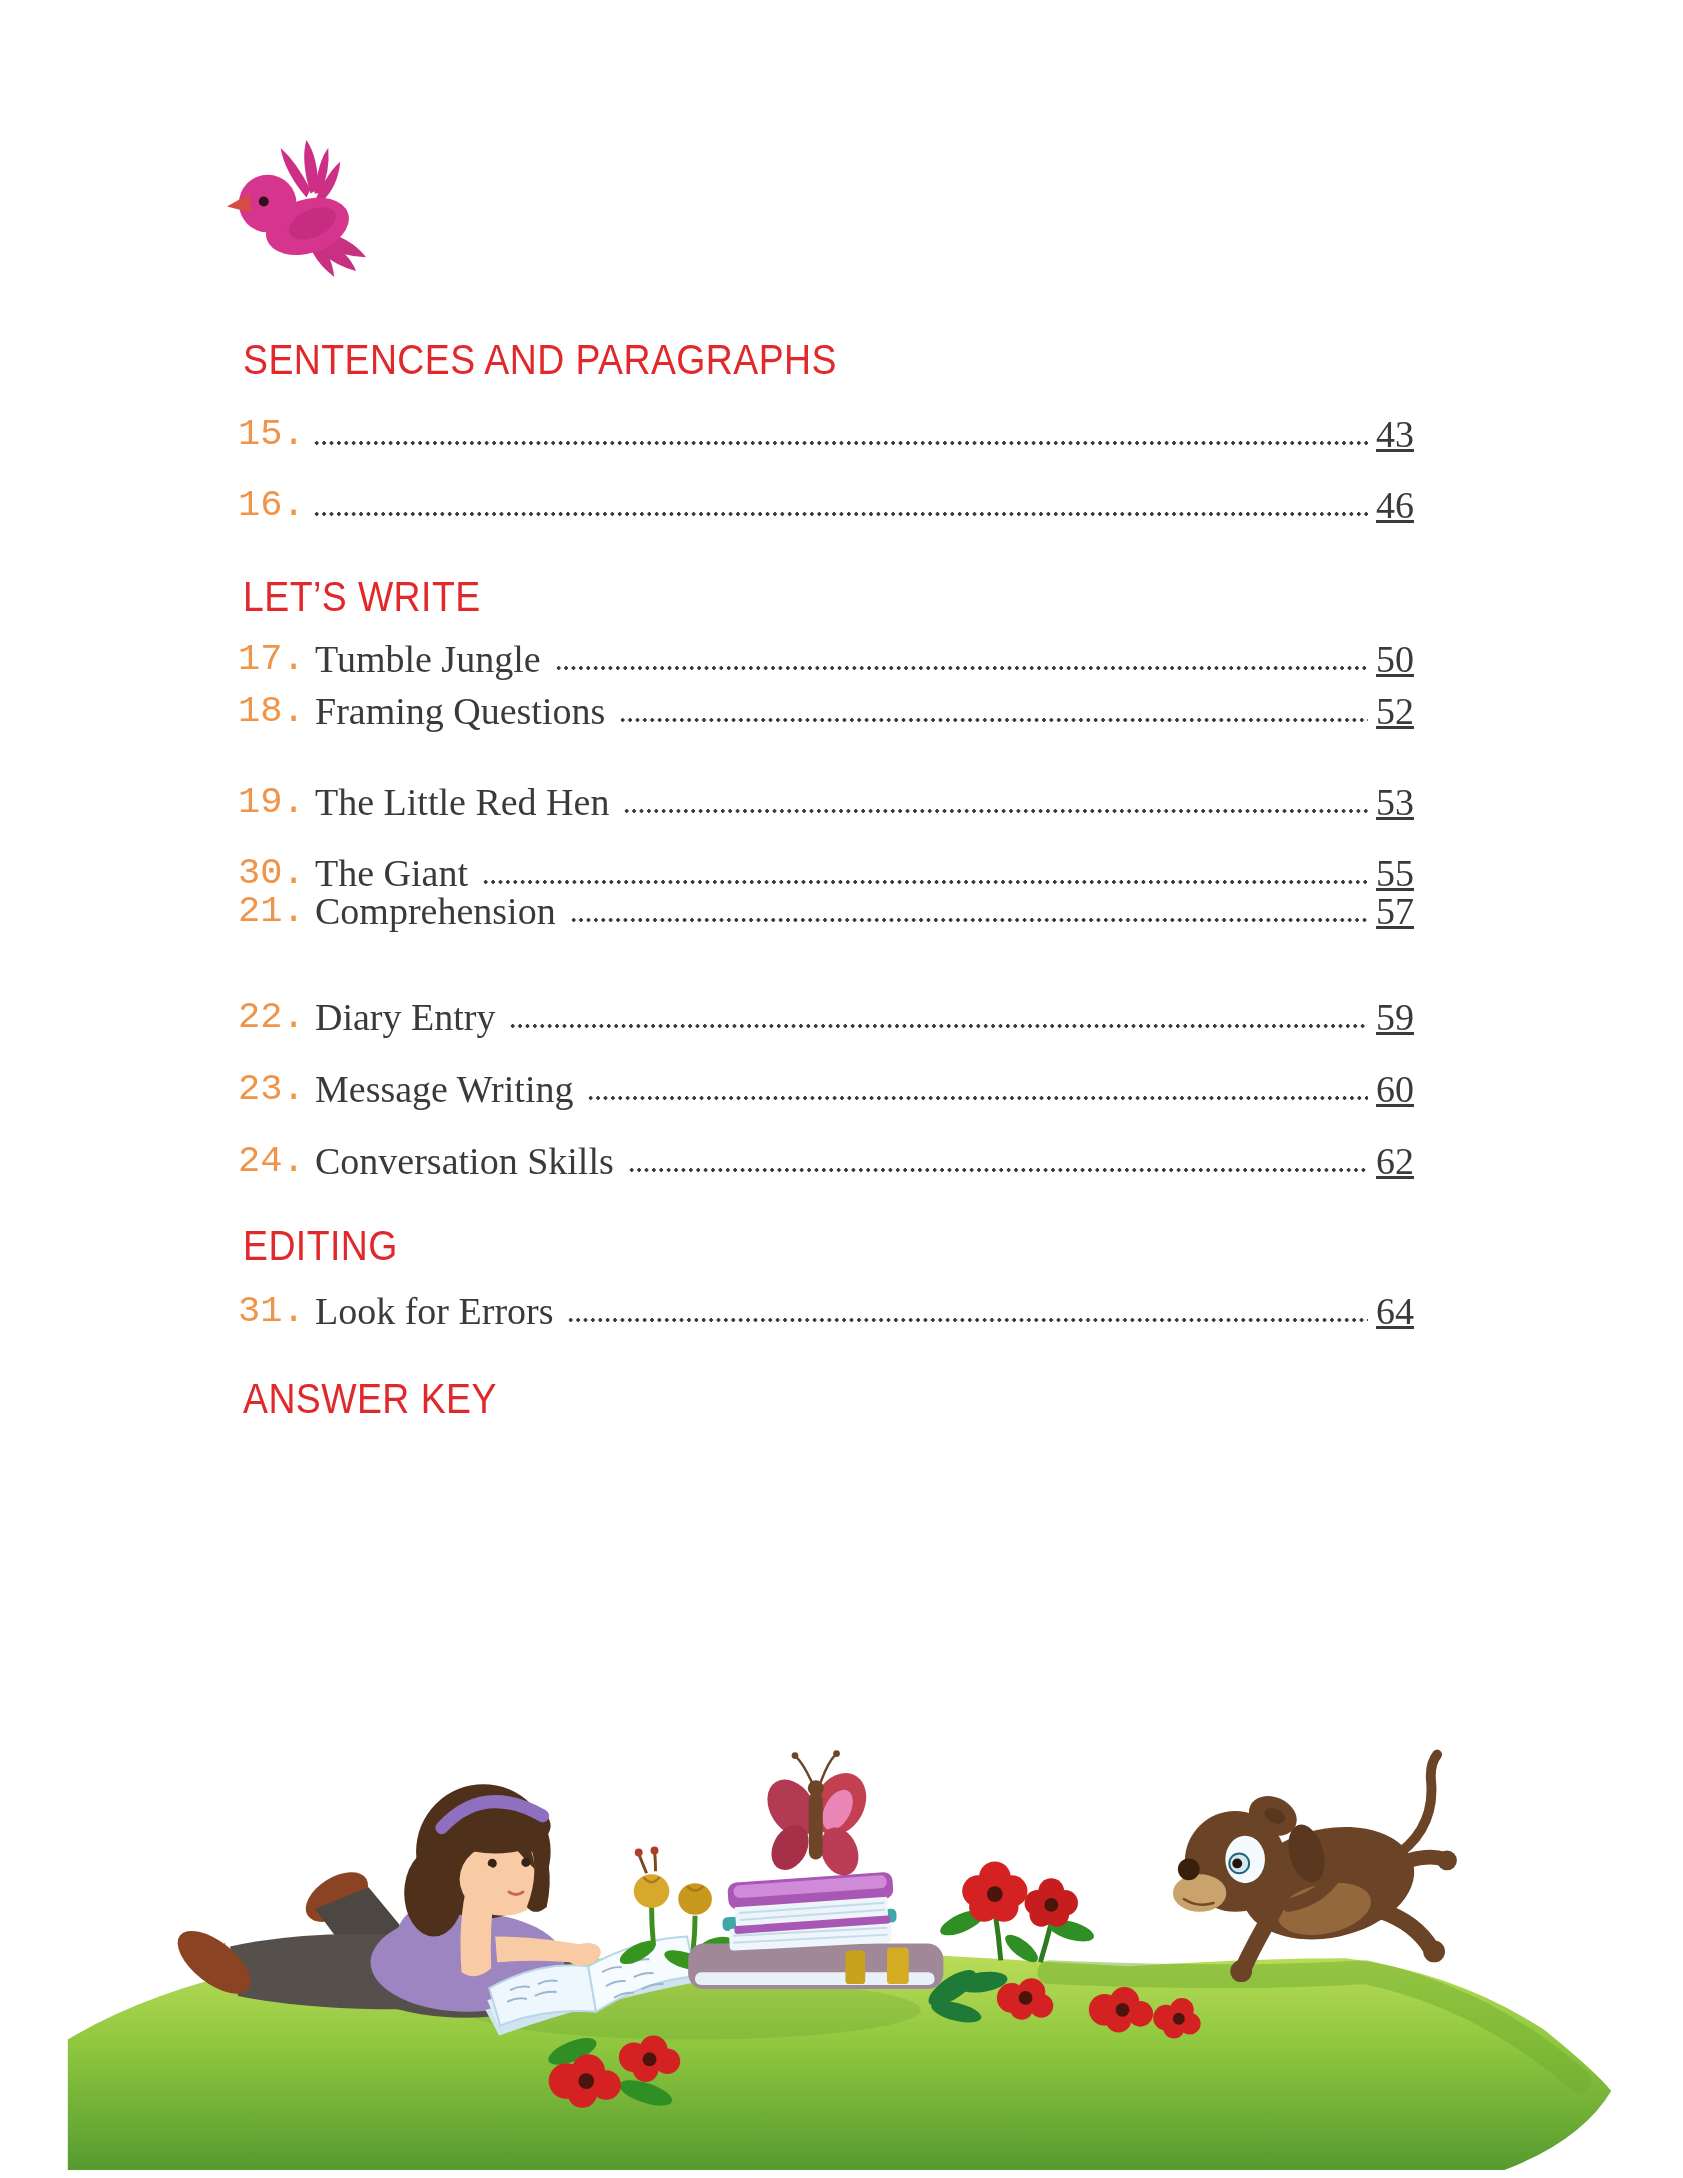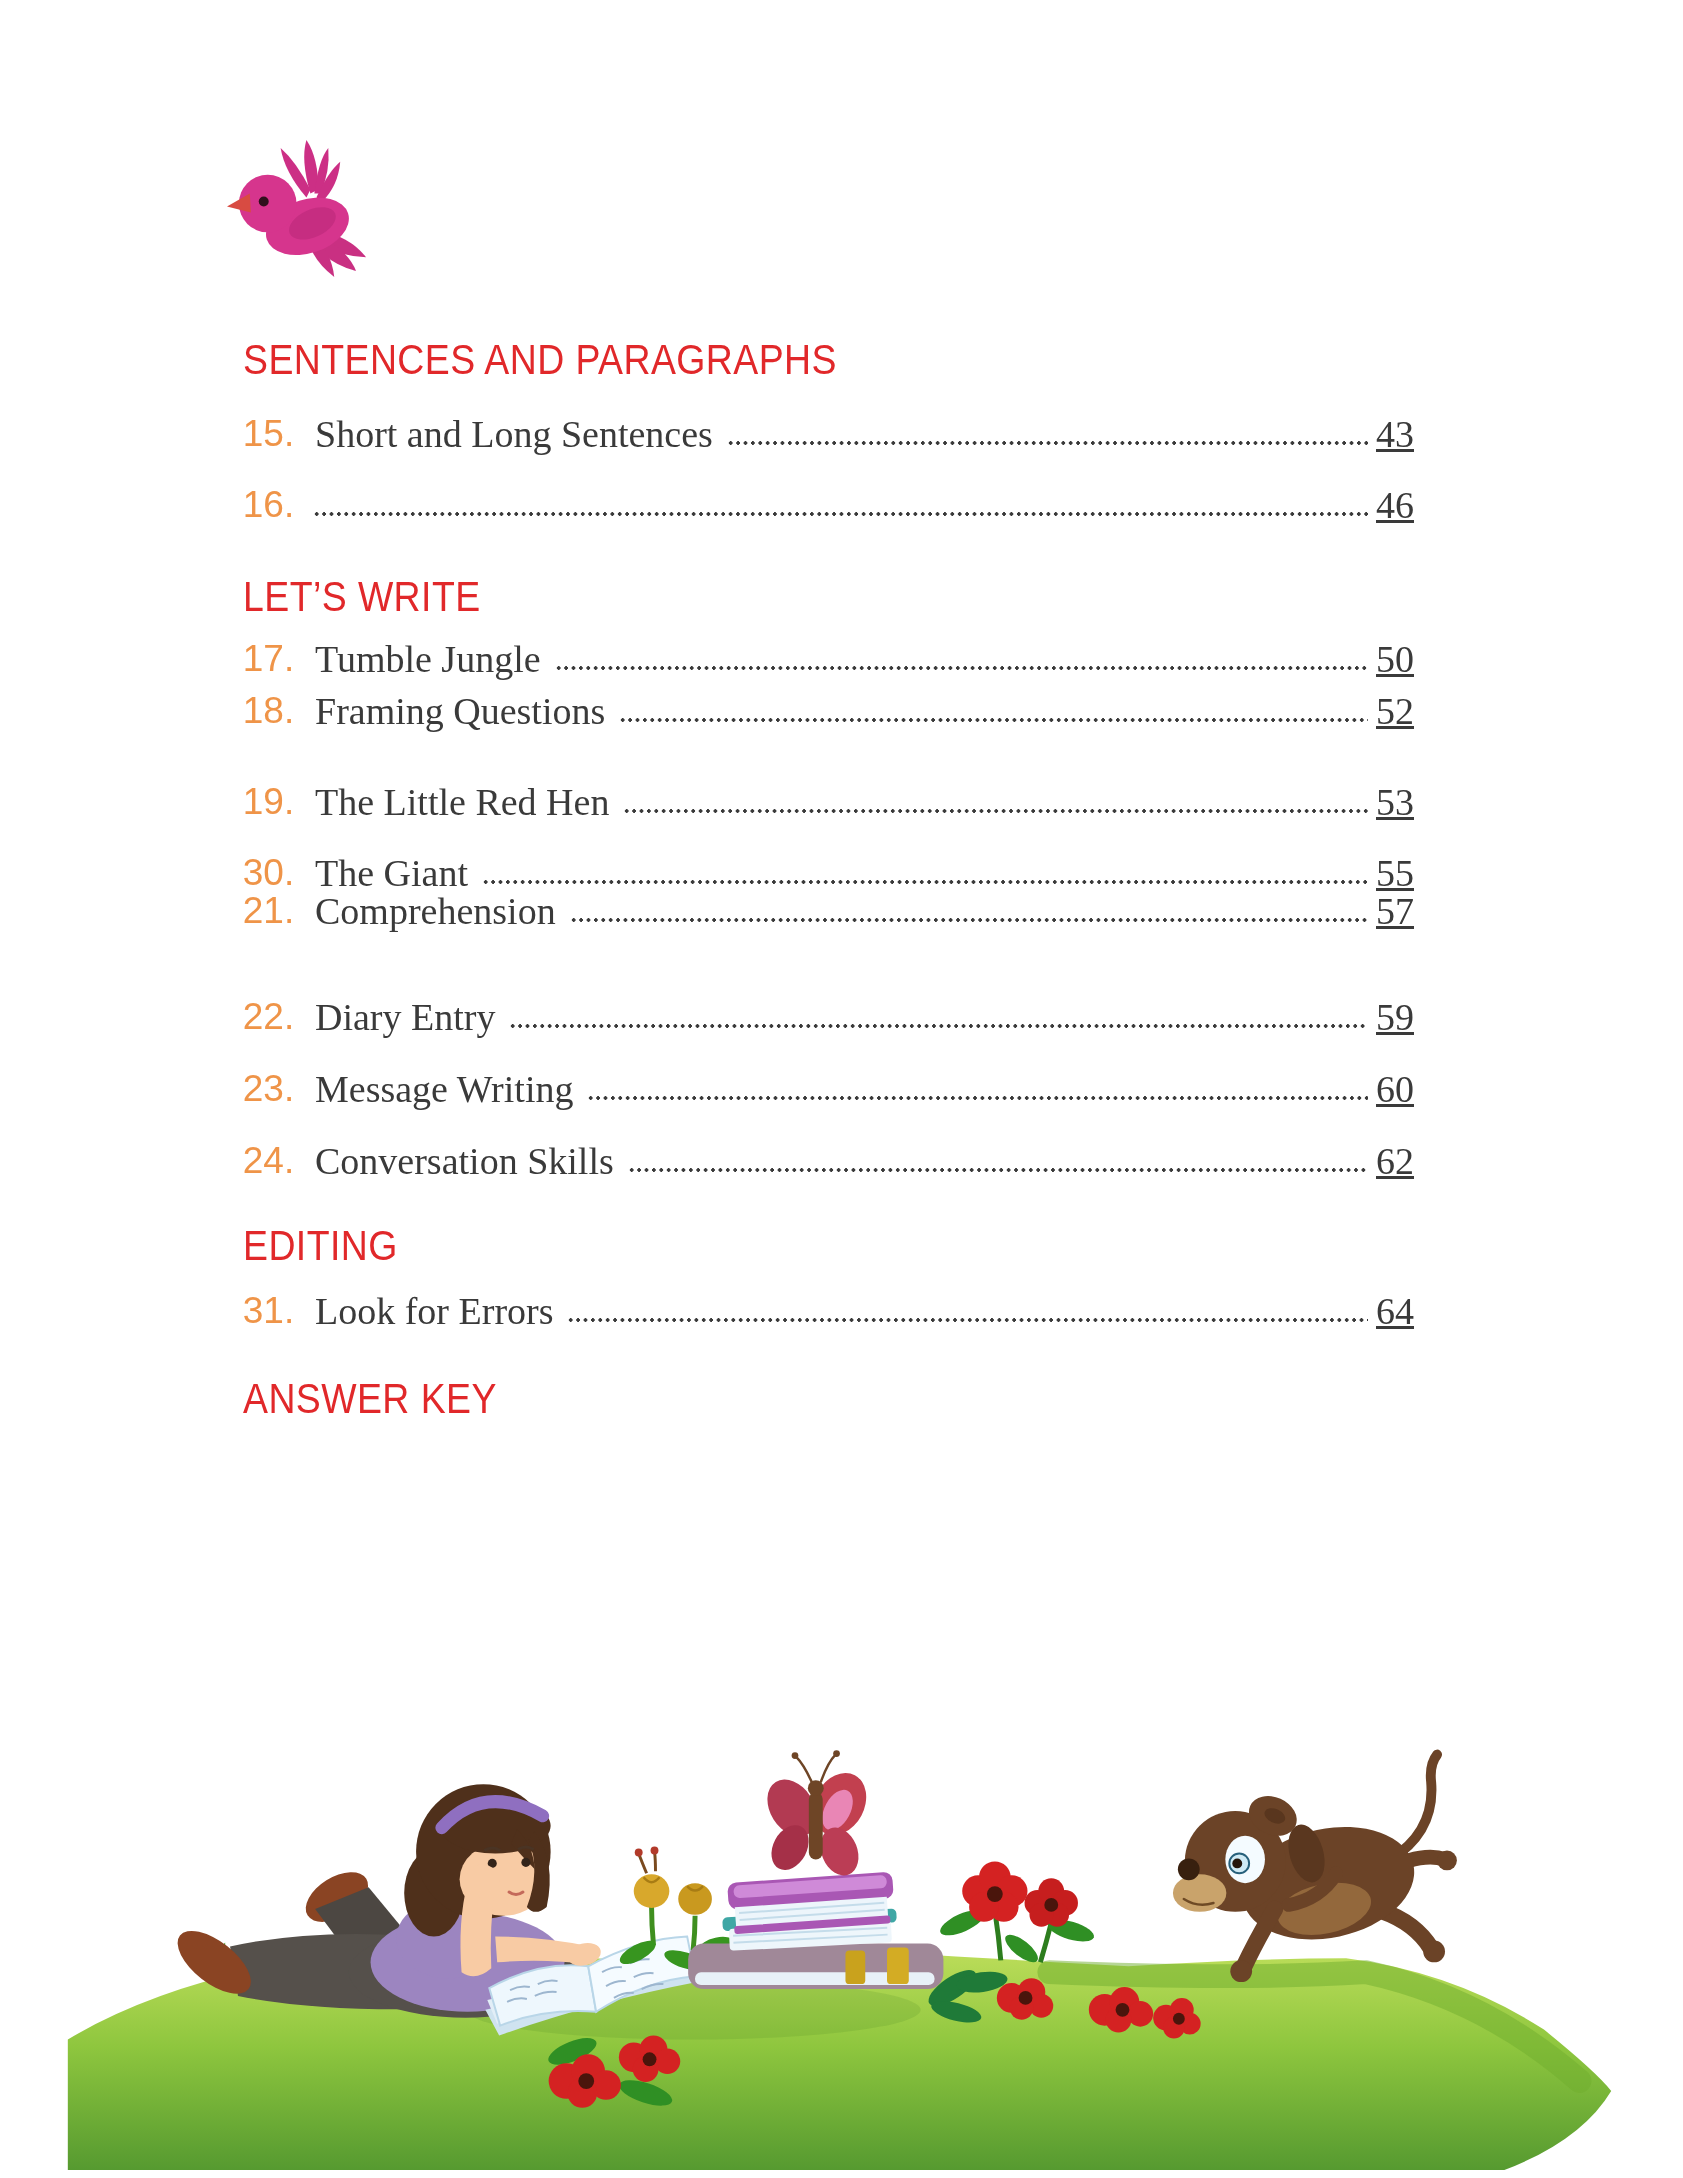--- a/index.html
+++ b/index.html
@@ -5,21 +5,21 @@
   html,body{margin:0;padding:0;}
   body{width:1683px;height:2178px;position:relative;background:#ffffff;overflow:hidden;
        font-family:"Liberation Serif", serif;}
   :root{--red:#e1282a;--orange:#ef9448;--ink:#3a3a3a;}
   .h{position:absolute;left:243px;font-family:"Liberation Sans", sans-serif;
      font-size:43px;line-height:1;color:var(--red);letter-spacing:0.5px;
      transform:scaleX(.87);transform-origin:left top;white-space:nowrap;}
   .toc{position:absolute;left:238px;top:0;width:1176px;}
   .row{position:absolute;left:0;width:1176px;height:48px;display:flex;}
   .row span{line-height:48px;}
-  .num{width:61px;text-align:center;font-family:Liberation Sans, sans-serif;
+  .num{width:61px;text-align:center;font-family:Liberation Mono, monospace;
        font-size:37px;color:var(--orange);}
   .title{margin-left:16px;font-size:38px;color:var(--ink);white-space:nowrap;}
   .dots{flex:1 1 auto;align-self:flex-end;height:8px;margin:0 8px 11px 14px;
         background-image:radial-gradient(circle, var(--ink) 1.6px, transparent 2px);
         background-size:7.4px 8px;background-repeat:repeat-x;background-position:left bottom;}
   .pg{font-size:38px;color:var(--ink);text-decoration:underline;}
   svg{position:absolute;display:block;}
   #bird-svg{left:223px;top:132px;}
   #scene-svg{left:0;top:1713px;}
 </style>
@@ -43,21 +43,20 @@
   <circle cx="45" cy="72" r="29" fill="#d6358d"></circle>
   <path d="M4 75 L27 62 L28 81 Z" fill="#d84b42"></path>
   <circle cx="41" cy="70" r="5" fill="#30101c"></circle>
 </svg>
 
 <div class="h" style="top:338px">SENTENCES AND PARAGRAPHS</div>
 
 <div class="toc">
   <div class="row" style="top:410px">
     <span class="num">15.</span>
-    <span class="title">Short and Long Sentences</span>
     <span class="dots"></span>
     <span class="pg">43</span>
   </div>
   <div class="row" style="top:481px">
     <span class="num">16.</span>
     <span class="dots"></span>
     <span class="pg">46</span>
   </div>
 
   <div class="row" style="top:635px">

